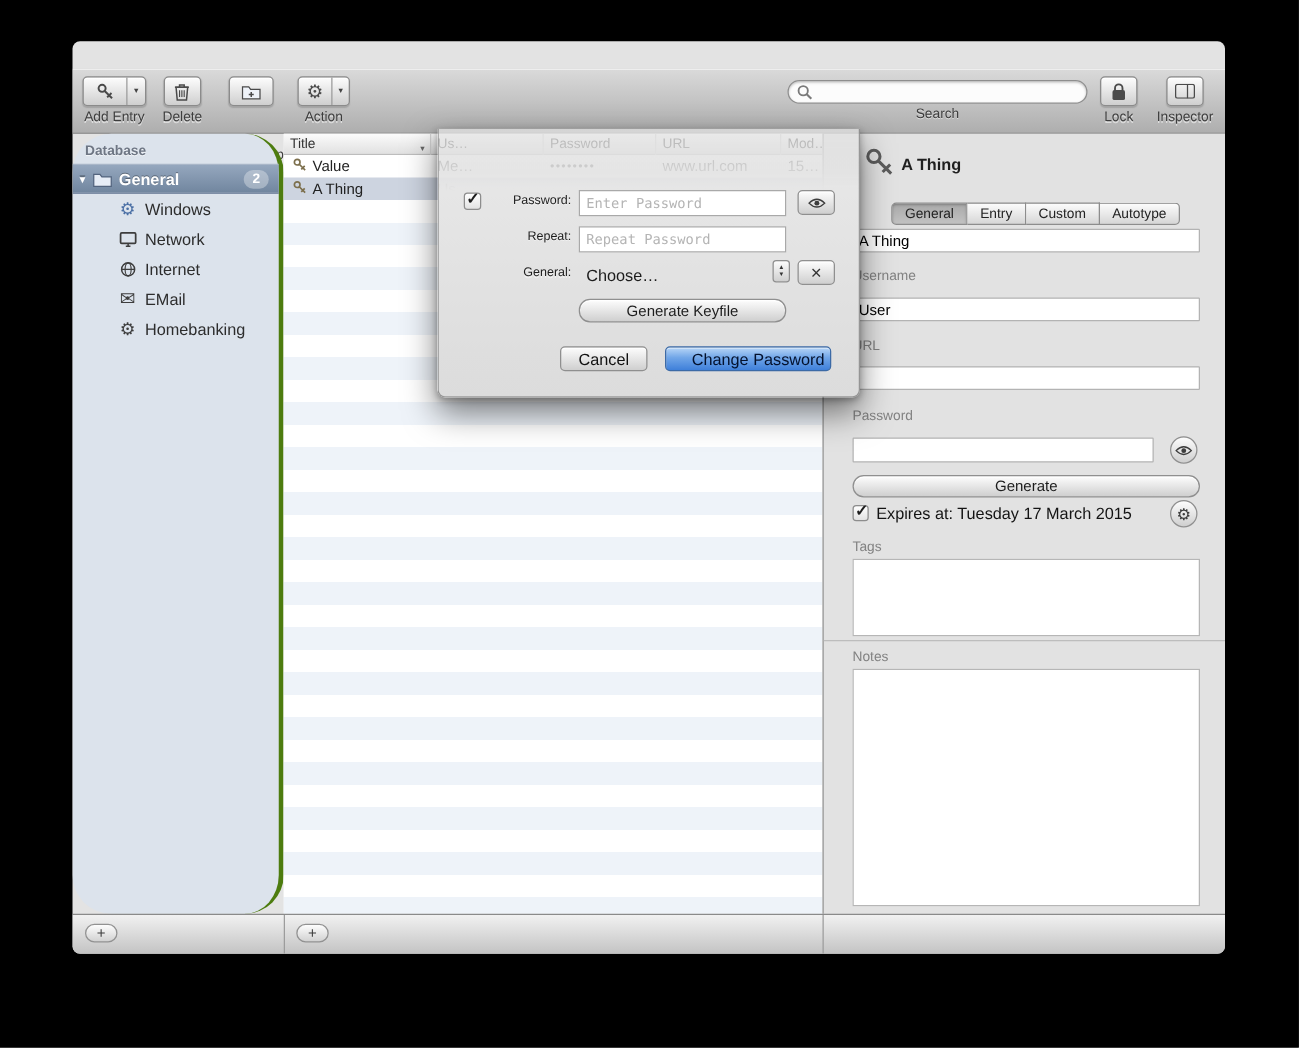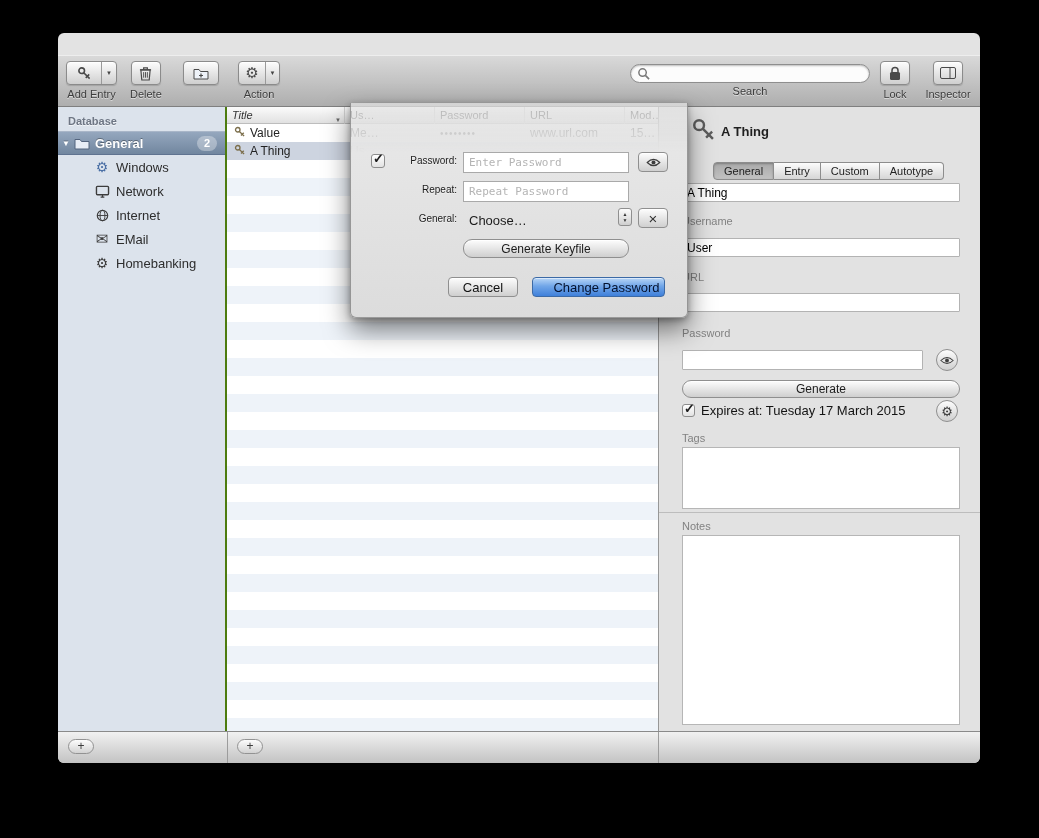--- a/index.html
+++ b/index.html
@@ -37,21 +37,21 @@
              text-shadow:0 1px 0 rgba(255,255,255,.55); white-space:nowrap; }
   .dd-arrow { font-size:6px; color:#444; }
   .searchfield { width:240px; height:19px; border-radius:10px; border:1px solid #8e8e8e;
                  background:#fcfcfc; box-shadow:inset 0 1px 2px rgba(0,0,0,.25);
                  display:flex; align-items:center; padding:0 6px; }
   .searchfield input { border:none; outline:none; background:transparent; flex:1;
                        font-size:12px; font-family:"Liberation Sans",sans-serif; }
 
   
   .sidebar { position:absolute; left:0; top:74px; width:169px; bottom:32px;
-             background:#dce3ec; border-right:2px solid #4d7c0f; }
+             background:#dce3ec; border-right:4px solid #4d7c0f;border-radius:31px; }
   .sb-header { padding:8px 0 4px 10px; font-size:11px; font-weight:bold; color:#6e7684;
                text-shadow:0 1px 0 rgba(255,255,255,.6); }
   .sb-group { position:relative; height:24px; display:flex; align-items:center;
               background:linear-gradient(#95a7be,#71869f);
               border-top:1px solid #a9b6c8; border-bottom:1px solid #5f7390; }
   .sb-group .disc { width:16px; text-align:center; font-size:8px; color:#fff;
                     text-shadow:0 -1px 0 rgba(0,0,0,.3); }
   .sb-group .lbl { margin-left:5px; font-size:13px; font-weight:bold; color:#fff;
                    text-shadow:0 -1px 0 rgba(0,0,0,.35); }
   .badge { position:absolute; right:8px; top:4px; min-width:20px; height:15px;
@@ -260,21 +260,21 @@
       <span>EMail</span>
     </div>
     <div class="sb-item">
       <span class="sb-ico">⚙</span>
       <span>Homebanking</span>
     </div>
   </div>
 
   <div class="entrypane">
     <div class="elheader">
-      <div class="hcell" style="left:0; width:118px;font-style:italic;">
+      <div class="hcell" style="left:0; width:118px;">
         <span>Title</span>
         <span class="sortarrow">▼</span>
       </div>
       <div class="hcell" style="left:118px; width:90px;">Us…</div>
       <div class="hcell" style="left:208px; width:90px;">Password</div>
       <div class="hcell" style="left:298px; width:100px;">URL</div>
       <div class="hcell" style="left:398px; width:33px; border-right:none;">Mod…</div>
     </div>
 
     <div class="erow" style="top:17px; background:#fff;">

